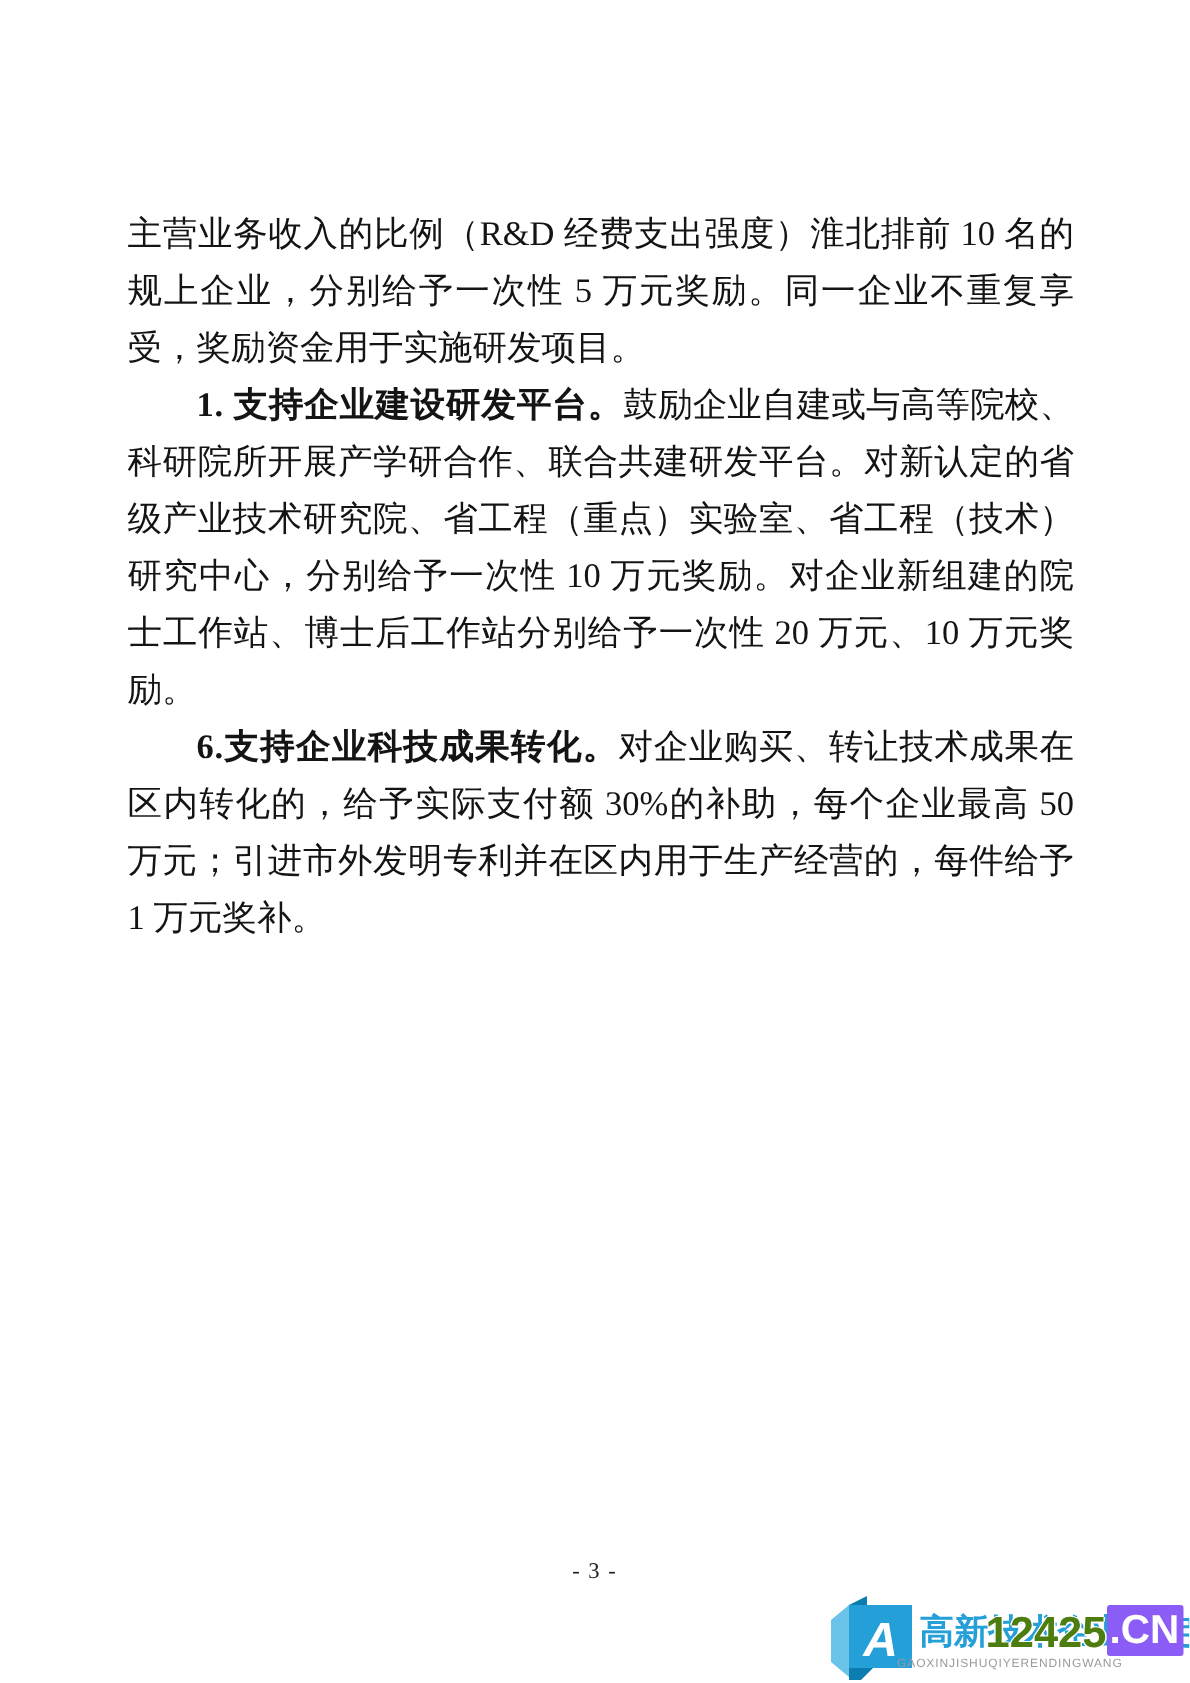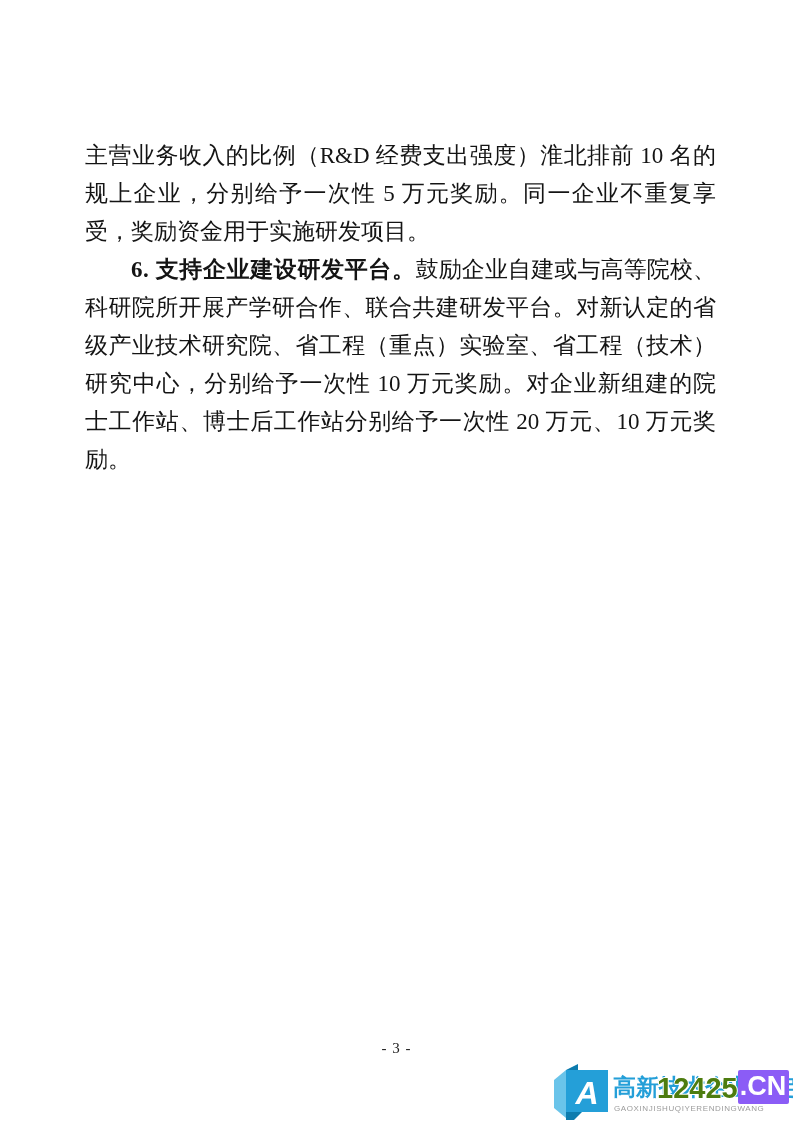--- a/index.html
+++ b/index.html
@@ -92,37 +92,38 @@
     display: inline-block;
     font-size: 27px;
     color: #ffffff;
     background: #8b5cf6;
     padding: 1px 3px 2px 2px;
     border-radius: 2px;
     vertical-align: 3px;
   }
   .logo-pinyin {
     position: absolute;
-    left: 63px;
+    left: 47px;
     top: 42px;
     font-family: "Liberation Sans", "DejaVu Sans", sans-serif;
     font-size: 8px;
     color: #9b9b9b;
     letter-spacing: 0.6px;
     white-space: nowrap;
   }
 </style>
 </head>
 <body>
 
 <div class="page">
 
   <div class="doc-body" id="doc-body">
       <p>主营业务收入的比例（R&amp;D 经费支出强度）淮北排前 10 名的规上企业，分别给予一次性 5 万元奖励。同一企业不重复享受，奖励资金用于实施研发项目。</p>
-      <p class="indent"><b>6. 支持企业建设研发平台。</b>鼓励企业自建或与高等院校、科研院所开展产学研合作、联合共建研发平台。对新认定的省级产业技术研究院、省工程（重点）实验室、省工程（技术）研究中心，分别给予一次性 10 万元奖励。对企业新组建的院士工作站、博士后工作站分别给予一次性 20 万元、10 万元奖励。</p>
+      <p class="indent"><b>1. 支持企业建设研发平台。</b>鼓励企业自建或与高等院校、科研院所开展产学研合作、联合共建研发平台。对新认定的省级产业技术研究院、省工程（重点）实验室、省工程（技术）研究中心，分别给予一次性 10 万元奖励。对企业新组建的院士工作站、博士后工作站分别给予一次性 20 万元、10 万元奖励。</p>
+      <p class="indent"><b>6.支持企业科技成果转化。</b>对企业购买、转让技术成果在区内转化的，给予实际支付额 30%的补助，每个企业最高 50 万元；引进市外发明专利并在区内用于生产经营的，每件给予 1 万元奖补。</p>
     </div>
 
   <div class="page-footer">- 3 -</div>
 
   <div class="watermark">
     <svg class="logo-icon" viewBox="0 0 58 58" xmlns="http://www.w3.org/2000/svg">
       <polygon points="3,18 15,8 15,56 3,46" fill="#6ac4ea"></polygon>
       <polygon points="15,8 27,2 27,12 15,12" fill="#0d7cae"></polygon>
       <polygon points="15,50 31,50 23,58 15,58" fill="#0d7cae"></polygon>
       <rect x="15" y="8" width="42" height="42" fill="#249fd8"></rect>

